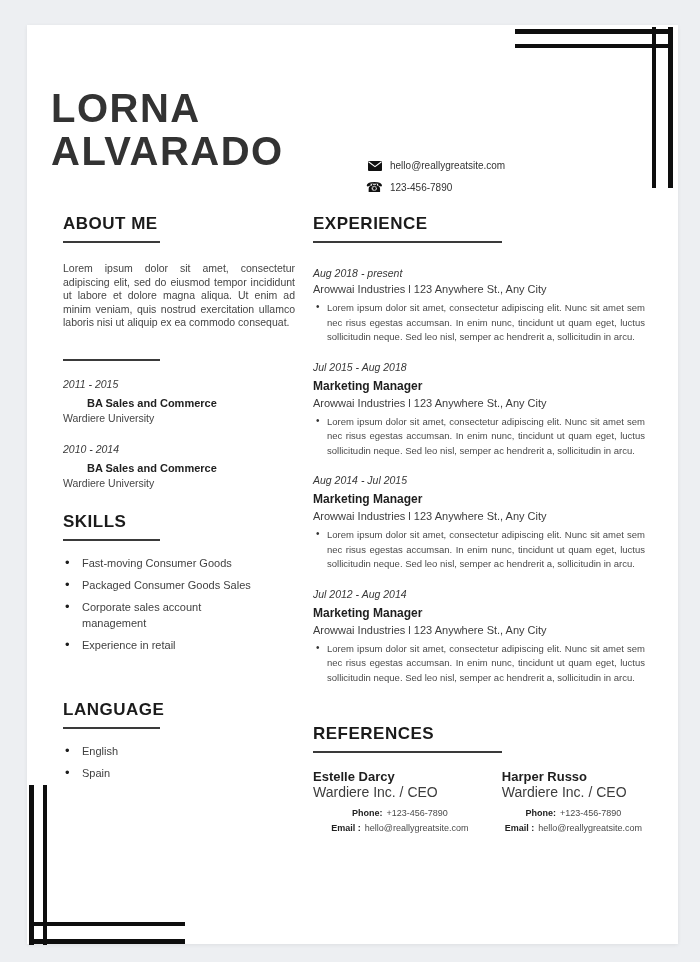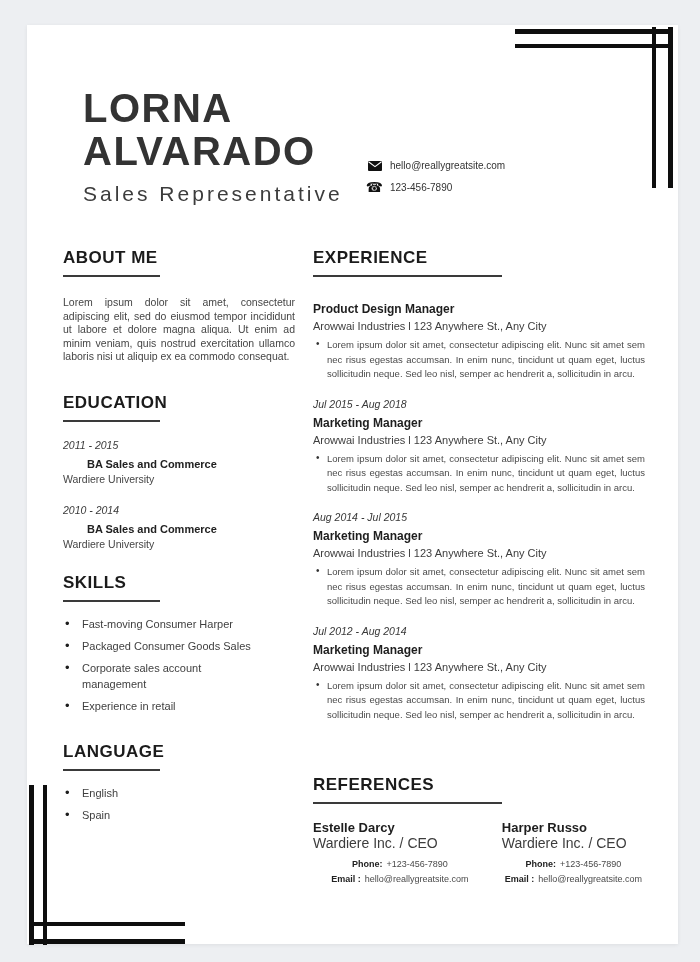--- a/index.html
+++ b/index.html
@@ -10,21 +10,21 @@
     font-family:"Liberation Sans", sans-serif;
     color:#474747;
     overflow:hidden;
   }
   .page {
     position:absolute; left:27px; top:25px; width:651px; height:919px;
     background:#ffffff;
     box-shadow:0 1px 4px rgba(0,0,0,0.07);
   }
   
-  .header { position:relative; padding:62px 0 0 56px; }
+  .header { position:relative; padding:62px 0 0 24px; }
   .name {
     font-size:40px; line-height:43px; font-weight:bold;
     color:#333333; letter-spacing:1.5px;
   }
   .job-title {
     margin-top:8px; font-size:21px; line-height:26px;
     letter-spacing:3px; color:#3c3c3c; font-weight:400;
   }
   .contact { position:absolute; left:340px; top:134px; }
   .contact-row { display:flex; align-items:center; margin-bottom:9px; height:13px; }
@@ -49,21 +49,21 @@
   }
   
   .edu-section { margin-top:29px; }
   .edu-item-1 { margin-top:16px; }
   .edu-item-2 { margin-top:17px; }
   .edu-dates { font-style:italic; font-size:10.5px; line-height:14px; color:#3a3a3a; }
   .edu-degree { margin-top:5px; font-size:11px; line-height:15px; font-weight:bold; color:#222;padding-left:24px; }
   .edu-school { font-size:10.5px; line-height:14px; color:#454545; }
   
   .skills-section { margin-top:22px; }
-  .lang-section { margin-top:28px; }
+  .lang-section { margin-top:47px; }
   ul.dot-list { margin-top:14px; list-style:none; }
   ul.dot-list li {
     position:relative; padding-left:19px; font-size:11px; line-height:16px;
     margin-bottom:6px; color:#3f3f3f;
   }
   ul.dot-list li::before {
     content:"\2022"; position:absolute; left:2px; top:0;
     font-size:13px; color:#1d1d1d;
   }
   .skill-wrap { display:inline-block; max-width:180px; }
@@ -74,21 +74,21 @@
   .job-name { margin-top:4px; font-size:12px; line-height:16px; font-weight:bold; color:#1e1e1e; }
   .job-company { margin-top:2px; font-size:11px; line-height:14px; color:#3d3d3d; }
   .job-bullet {
     margin-top:5px; position:relative; padding-left:14px;
     font-size:9.5px; line-height:14.5px; text-align:justify; color:#4a4a4a;
   }
   .job-bullet::before {
     content:"\2022"; position:absolute; left:3px; top:-1px; font-size:10px; color:#333;
   }
   
-  .refs-section { margin-top:53px; }
+  .refs-section { margin-top:39px; }
   .refs-row { display:flex; margin-top:15px;gap:15px; }
   .ref-card { width:182px; }
   .ref-card + .ref-card { width:150px; }
   .ref-name { font-size:13px; line-height:17px; font-weight:bold; color:#1e1e1e; }
   .ref-role { font-size:14px; line-height:14px; color:#3d3d3d; }
   .ref-contacts { margin-top:7px; }
   .ref-line { font-size:9px; line-height:15px; color:#4a4a4a;text-align:center; }
   .ref-label { font-weight:bold; color:#222; margin-right:4px; }
   
   .deco { position:absolute; background:#0e0e0e; z-index:3; }
@@ -116,21 +116,20 @@
 </head>
 <body>
 
 <div class="page">
 
   <div class="header">
     <div class="name">
       <div>LORNA</div>
       <div>ALVARADO</div>
     </div>
-    <div class="job-title">Sales Representative</div>
 
     <div class="contact">
       <div class="contact-row">
         <span class="contact-icon">
           <svg width="14" height="10" viewBox="0 0 14 10">
             <rect x="0" y="0" width="14" height="10" rx="1" fill="#111"></rect>
             <path d="M0.5 0.8 L7 5.6 L13.5 0.8" stroke="#fff" stroke-width="1.1" fill="none"></path>
           </svg>
         </span>
         <span class="contact-text">hello@reallygreatsite.com</span>
@@ -148,39 +147,38 @@
 
     <div class="col-left">
 
       <section>
         <h2 class="section-heading">ABOUT ME</h2>
         <div class="rule rule-narrow"></div>
         <p class="about-text">Lorem ipsum dolor sit amet, consectetur adipiscing elit, sed do eiusmod tempor incididunt ut labore et dolore magna aliqua. Ut enim ad minim veniam, quis nostrud exercitation ullamco laboris nisi ut aliquip ex ea commodo consequat.</p>
       </section>
 
       <section class="edu-section">
-        <h2 class="section-heading">EDUCATION</h2>
         <div class="rule rule-narrow"></div>
         <div class="edu-item-1">
           <div class="edu-dates">2011 - 2015</div>
           <div class="edu-degree">BA Sales and Commerce</div>
           <div class="edu-school">Wardiere University</div>
         </div>
         <div class="edu-item-2">
           <div class="edu-dates">2010 - 2014</div>
           <div class="edu-degree">BA Sales and Commerce</div>
           <div class="edu-school">Wardiere University</div>
         </div>
       </section>
 
       <section class="skills-section">
         <h2 class="section-heading">SKILLS</h2>
         <div class="rule rule-narrow"></div>
         <ul class="dot-list">
-          <li><span class="skill-wrap">Fast-moving Consumer Harper</span></li>
+          <li><span class="skill-wrap">Fast-moving Consumer Goods</span></li>
           <li><span class="skill-wrap">Packaged Consumer Goods Sales</span></li>
           <li><span class="skill-wrap">Corporate sales account management</span></li>
           <li><span class="skill-wrap">Experience in retail</span></li>
         </ul>
       </section>
 
       <section class="lang-section">
         <h2 class="section-heading">LANGUAGE</h2>
         <div class="rule rule-narrow"></div>
         <ul class="dot-list">
@@ -191,21 +189,21 @@
 
     </div>
 
     <div class="col-right">
 
       <section>
         <h2 class="section-heading">EXPERIENCE</h2>
         <div class="rule rule-wide"></div>
 
         <div class="job job-first">
-          <div class="job-name">Product Design Manager</div>
+          <div class="job-dates">Aug 2018 - present</div>
           <div class="job-company">Arowwai Industries l 123 Anywhere St., Any City</div>
           <div class="job-bullet">Lorem ipsum dolor sit amet, consectetur adipiscing elit. Nunc sit amet sem nec risus egestas accumsan. In enim nunc, tincidunt ut quam eget, luctus sollicitudin neque. Sed leo nisl, semper ac hendrerit a, sollicitudin in arcu.</div>
         </div>
 
         <div class="job">
           <div class="job-dates">Jul 2015 - Aug 2018</div>
           <div class="job-name">Marketing Manager</div>
           <div class="job-company">Arowwai Industries l 123 Anywhere St., Any City</div>
           <div class="job-bullet">Lorem ipsum dolor sit amet, consectetur adipiscing elit. Nunc sit amet sem nec risus egestas accumsan. In enim nunc, tincidunt ut quam eget, luctus sollicitudin neque. Sed leo nisl, semper ac hendrerit a, sollicitudin in arcu.</div>
         </div>

